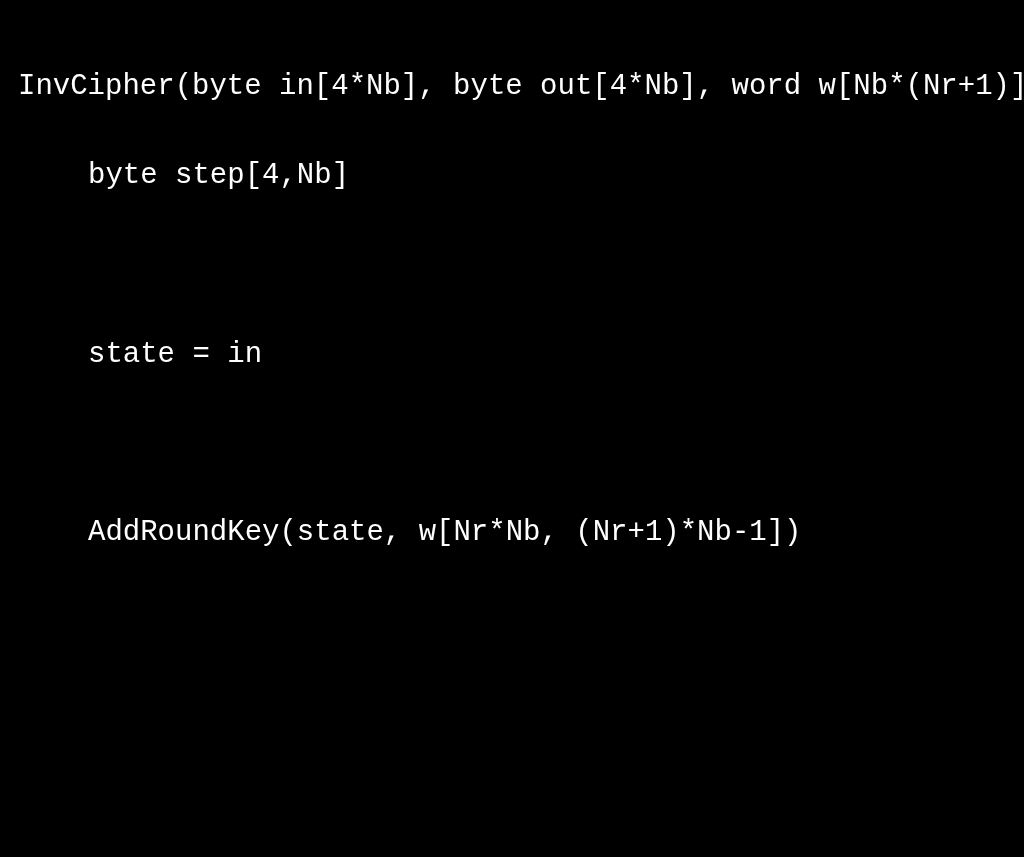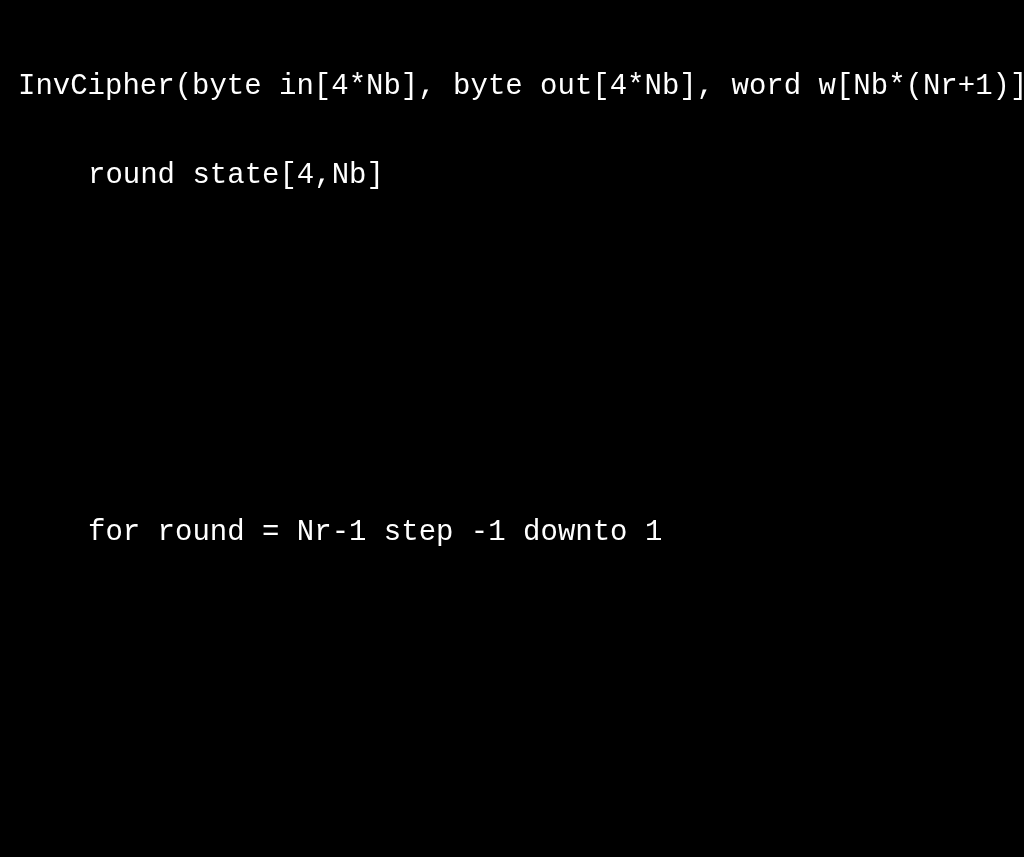--- a/index.html
+++ b/index.html
@@ -30,25 +30,26 @@
     }
     .blank {
       height: 1.54em;
     }
   </style>
 </head>
 <body>
 
 <div class="code-block">
 <span class="line">InvCipher(byte in[4*Nb], byte out[4*Nb], word w[Nb*(Nr+1)])</span>
-<span class="line indent1">round state[4,Nb]</span>
+<span class="line indent1">byte step[4,Nb]</span>
 <div class="blank"></div>
+<span class="line indent1">state = in</span>
 <div class="blank"></div>
+<span class="line indent1">AddRoundKey(state, w[Nr*Nb, (Nr+1)*Nb-1])</span>
 <div class="blank"></div>
-<span class="line indent1">for round = Nr-1 step -1 downto 1</span>
 
 
 
 
 
 
 
 
 
 

